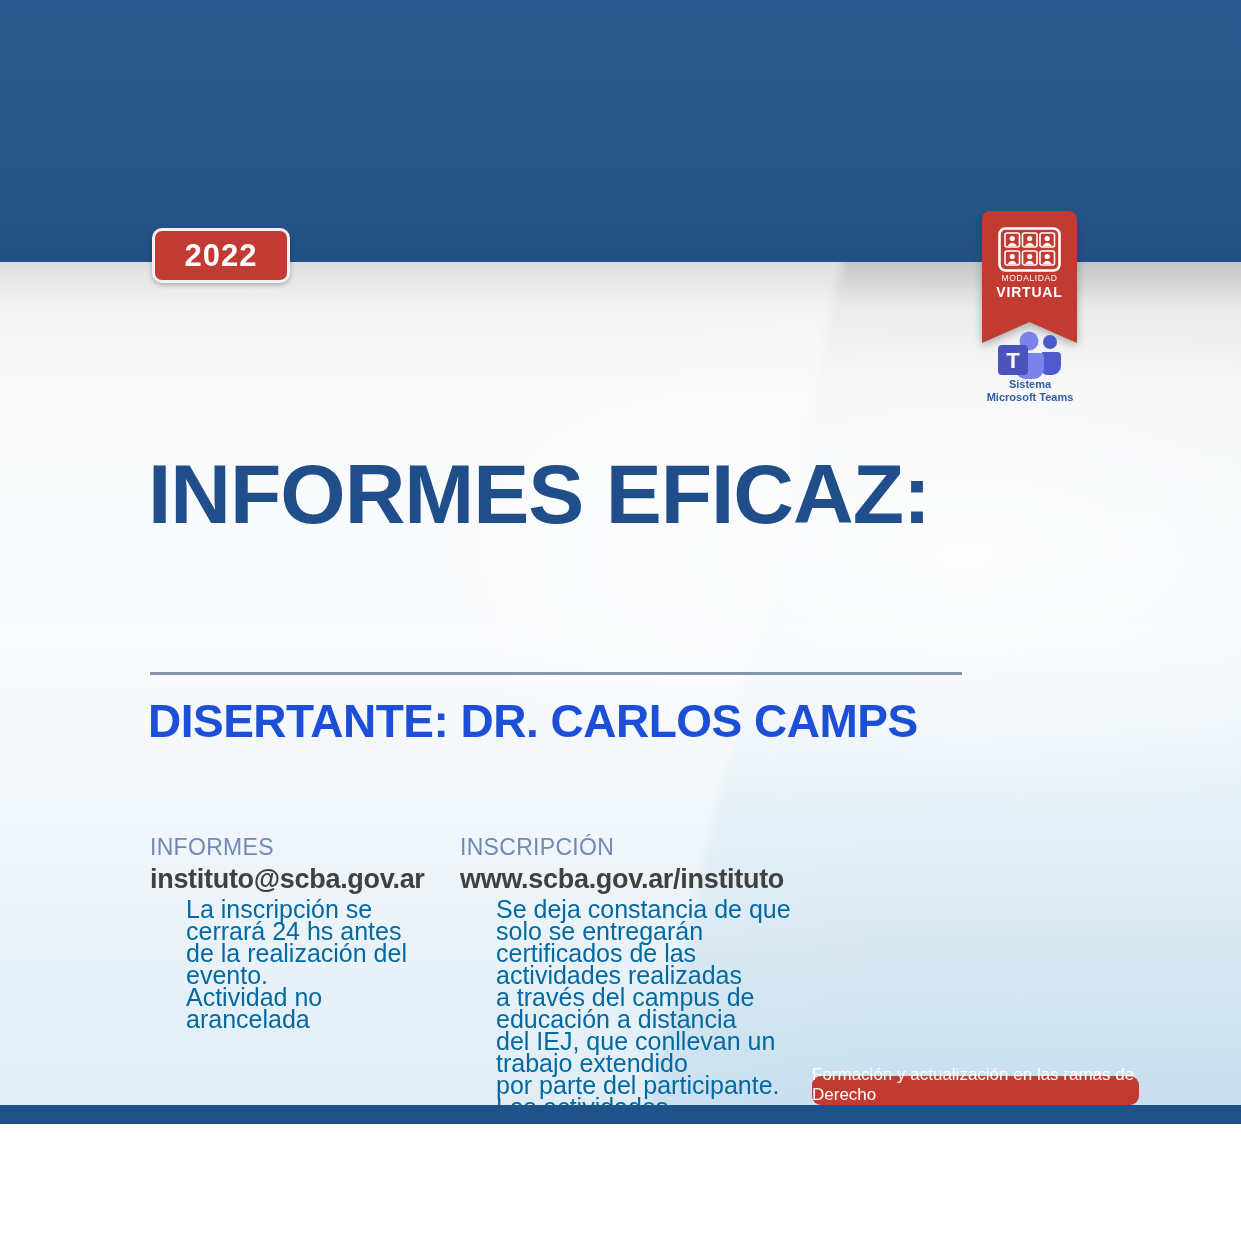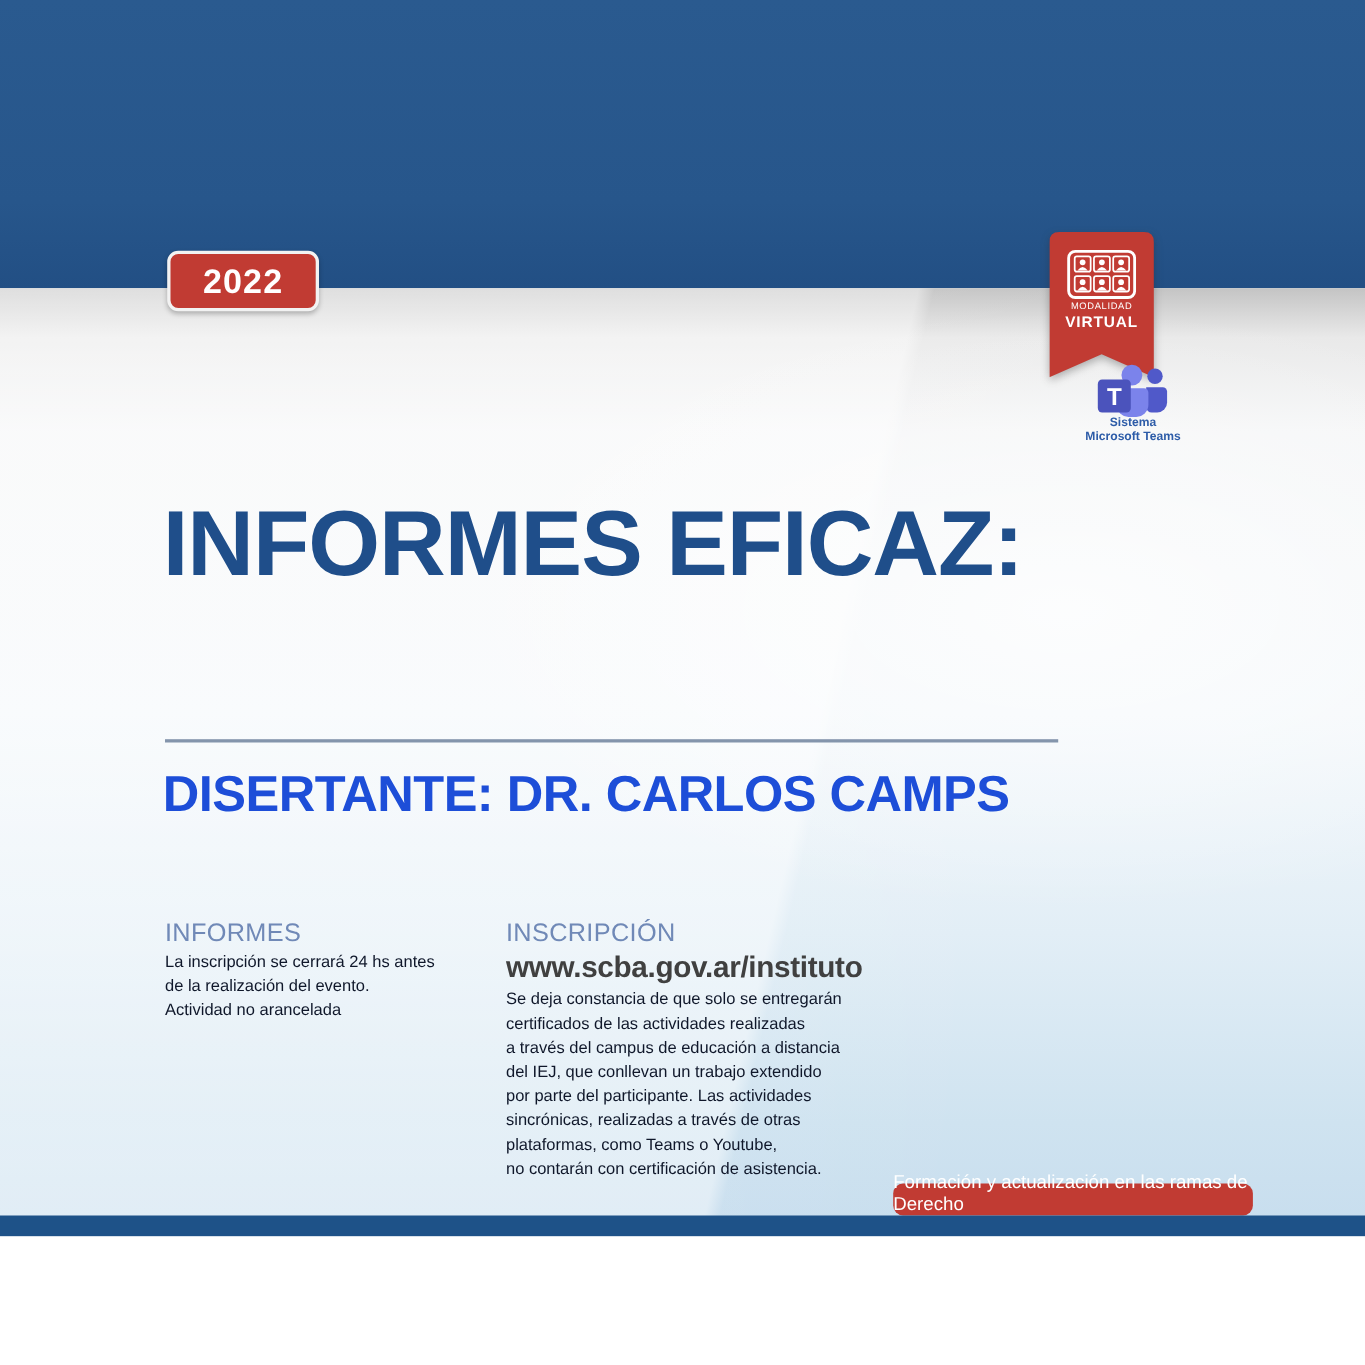--- a/index.html
+++ b/index.html
@@ -20,21 +20,21 @@
   .footer { position:absolute; left:0; top:1124px; width:1241px; height:117px; background:#ffffff; }
 
   
   .badge-2022 { position:absolute; left:152px; top:228px; width:138px; height:55px;
     background:#c13b33; border:3px solid #f2f2f2; border-radius:10px;
     display:flex; align-items:center; justify-content:center;
     color:#fff; font-size:31px; font-weight:bold; letter-spacing:1px;
     box-shadow:0 2px 5px rgba(0,0,0,0.25); }
 
   
-  .ribbon-wrap { position:absolute; left:954px; top:211px; width:74px; height:132px;
+  .ribbon-wrap { position:absolute; left:982px; top:211px; width:74px; height:132px;
     filter:drop-shadow(0 3px 4px rgba(40,40,40,0.35)); }
   .ribbon-wrap svg.ribbon-bg { position:absolute; left:0; top:0; }
   .ribbon-icon { position:absolute; left:16px; top:16px; }
   .ribbon-text1 { position:absolute; left:0; top:62px; width:95px; text-align:center;
     color:#fff; font-size:8.5px; letter-spacing:0.6px; }
   .ribbon-text2 { position:absolute; left:0; top:73px; width:95px; text-align:center;
     color:#fff; font-size:14px; font-weight:bold; letter-spacing:0.8px; }
 
   
   .teams-logo { position:absolute; left:997px; top:331px; }
@@ -46,21 +46,21 @@
     font-size:84px; font-weight:bold; letter-spacing:-1px; }
   .title-2 { position:absolute; left:146px; top:538px; color:#7791bb;
     font-size:103px; font-weight:300; letter-spacing:7px; }
   .divider { position:absolute; left:150px; top:672px; width:812px; height:3px; background:#8495ac; }
   .speaker { position:absolute; left:148px; top:694px; color:#1d4ed8;
     font-size:46px; font-weight:bold; letter-spacing:-0.5px; }
 
   
   .col-heading { color:#7089b7; font-size:23px; letter-spacing:0.3px; }
   .col-strong { color:#404040; font-size:27px; font-weight:bold; letter-spacing:-0.3px; margin-top:3px; }
-  .col-body { color:#0f172a; font-size:15px; line-height:22px; margin-top:3px; white-space:pre-line; }
+  .col-body { color:#0369a1; font-size:25px; line-height:22px; margin-top:3px; white-space:pre-line;margin-left:36px; }
   .informes { position:absolute; left:150px; top:834px; width:300px; }
   .inscripcion { position:absolute; left:460px; top:834px; width:340px; }
 
   
   .blob { position:absolute; left:826px; top:848px; width:252px; height:182px; }
   .blob svg { position:absolute; left:0; top:0; }
   .blob-date { position:absolute; left:0; top:42px; width:252px; text-align:center;
     color:#fff; font-size:50px; font-weight:bold; letter-spacing:1px; }
   .blob-time { position:absolute; left:0; top:102px; width:252px; text-align:center;
     color:#fff; font-size:37px; font-weight:bold; letter-spacing:2px; }
@@ -125,20 +125,21 @@
   </svg>
   <div class="teams-caption">Sistema
 Microsoft Teams</div>
 
   <div class="title-1">INFORMES EFICAZ:</div>
   <div class="divider"></div>
   <div class="speaker">DISERTANTE: DR. CARLOS CAMPS</div>
 
   <div class="informes">
     <div class="col-heading">INFORMES</div>
+    <div class="col-strong">instituto@scba.gov.ar</div>
     <div class="col-body">La inscripción se cerrará 24 hs antes
 de la realización del evento.
 Actividad no arancelada</div>
   </div>
 
   <div class="inscripcion">
     <div class="col-heading">INSCRIPCIÓN</div>
     <div class="col-strong">www.scba.gov.ar/instituto</div>
     <div class="col-body">Se deja constancia de que solo se entregarán
 certificados de las actividades realizadas

